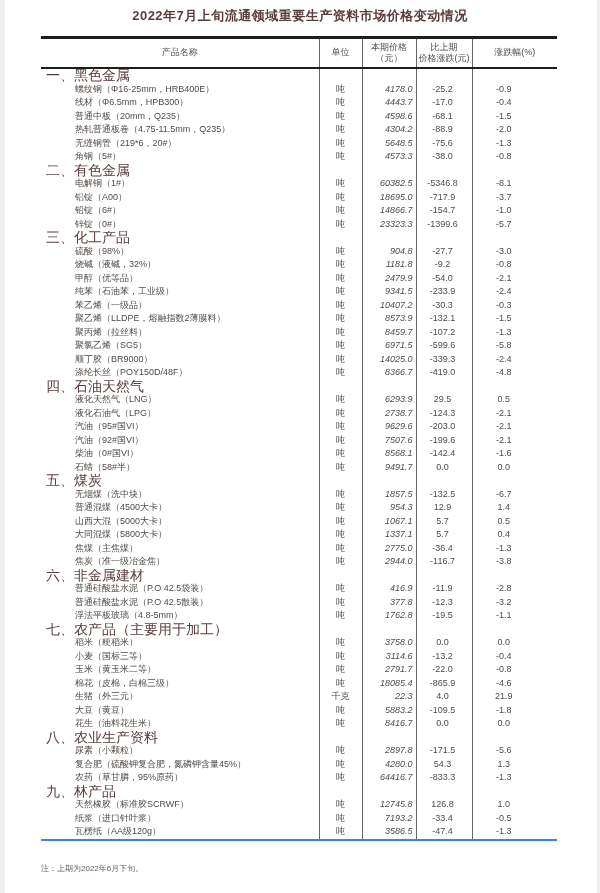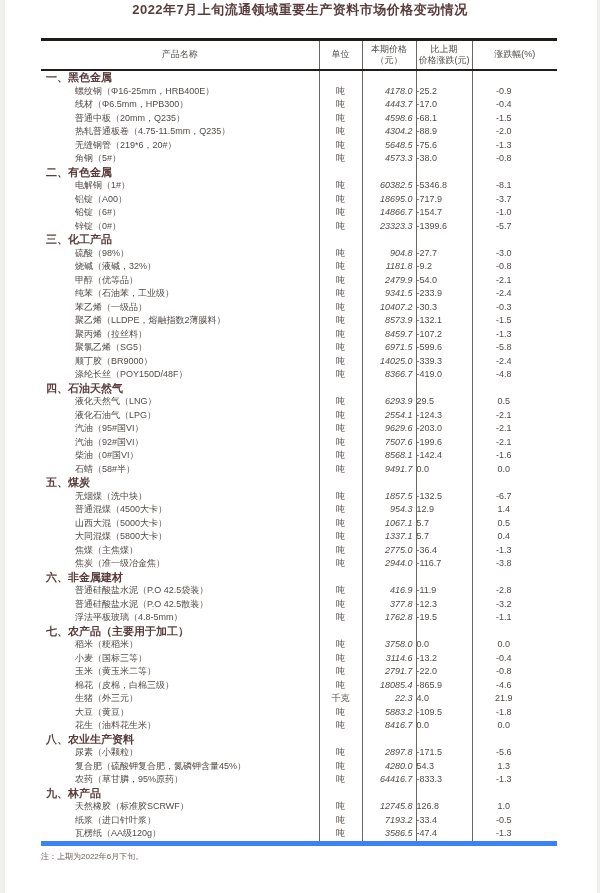--- a/index.html
+++ b/index.html
@@ -8,33 +8,33 @@
     background:#ffffff;
     font-family:"Liberation Sans","DejaVu Sans",sans-serif;
     position:relative;
     overflow:hidden;
   }
   .edge{position:absolute;top:0;height:893px;background:#f0efee;}
   .edge.left{left:0;width:5px;}
   .edge.right{right:0;width:3px;}
   .title{
     text-align:center;
-    padding-top:1px;
+    padding-top:7px;
     font-size:13px;
     font-weight:bold;
     color:#5a3c3c;
     letter-spacing:0.5px;
   }
   table.price-table{
     border-collapse:collapse;
     table-layout:fixed;
     width:516px;
-    margin:19px 0 0 41px;
+    margin:11px 0 0 41px;
     border-top:3px solid #1f1c1a;
-    border-bottom:5px solid #3b82f6;
+    border-bottom:2px solid #3b82f6;
   }
   col.c1{width:278px;}
   col.c2{width:43px;}
   col.c3{width:54px;}
   col.c4{width:56px;}
   col.c5{width:85px;}
   thead th{
     font-weight:normal;
     font-size:9px;
     color:#4f4a47;
@@ -51,30 +51,30 @@
     height:13.5px;
     line-height:13.5px;
     padding:0;
     white-space:nowrap;
     overflow:hidden;
   }
   .vline{border-left:1px solid #6b6661;}
   td.c-name{padding-left:34px;text-align:left;}
   td.c-name.sec{
     padding-left:5px;
-    font-weight:bold;
+    font-weight:normal;
     color:#5a3c3c;
-    font-size:11px;
+    font-size:14px;
   }
   td.c-unit{text-align:center;}
   td.c-price{text-align:right;padding-right:3px;font-style:italic;}
-  td.c-change{text-align:left;padding-right:3px;}
+  td.c-change{text-align:center;padding-right:3px;}
   td.c-pct{text-align:center;padding-right:22px;}
   .footnote{
-    margin:5px 0 0 41px;
+    margin:22px 0 0 41px;
     font-size:8px;
     color:#6b5d57;
   }
 </style>
 </head>
 <body>
 
 <div class="edge left"></div>
 <div class="edge right"></div>
 
@@ -275,21 +275,21 @@
       <tr>
         <td class="c-name">液化天然气（LNG）</td>
         <td class="c-unit vline">吨</td>
         <td class="c-price vline">6293.9</td>
         <td class="c-change vline">29.5</td>
         <td class="c-pct vline">0.5</td>
       </tr>
       <tr>
         <td class="c-name">液化石油气（LPG）</td>
         <td class="c-unit vline">吨</td>
-        <td class="c-price vline">2554.1</td>
+        <td class="c-price vline">2738.7</td>
         <td class="c-change vline">-124.3</td>
         <td class="c-pct vline">-2.1</td>
       </tr>
       <tr>
         <td class="c-name">汽油（95#国VI）</td>
         <td class="c-unit vline">吨</td>
         <td class="c-price vline">9629.6</td>
         <td class="c-change vline">-203.0</td>
         <td class="c-pct vline">-2.1</td>
       </tr>

